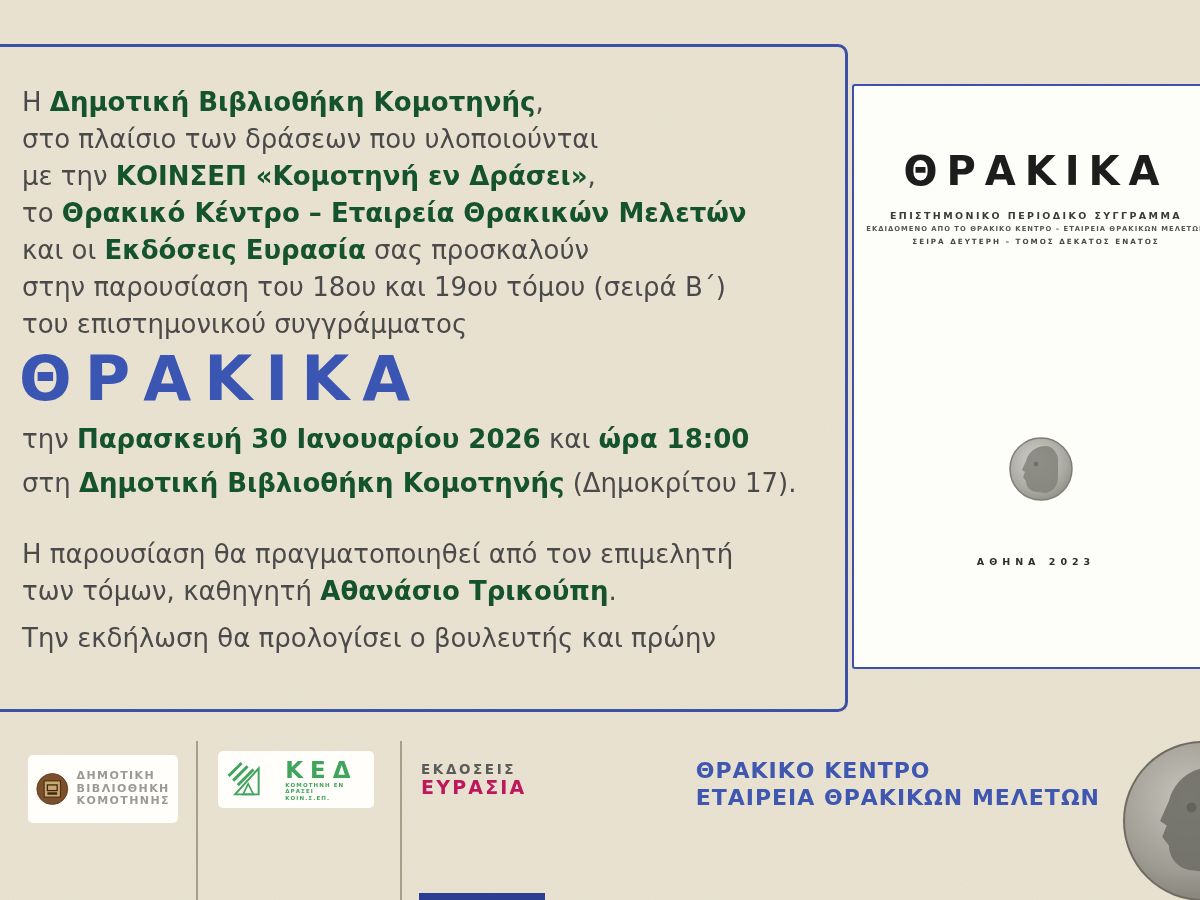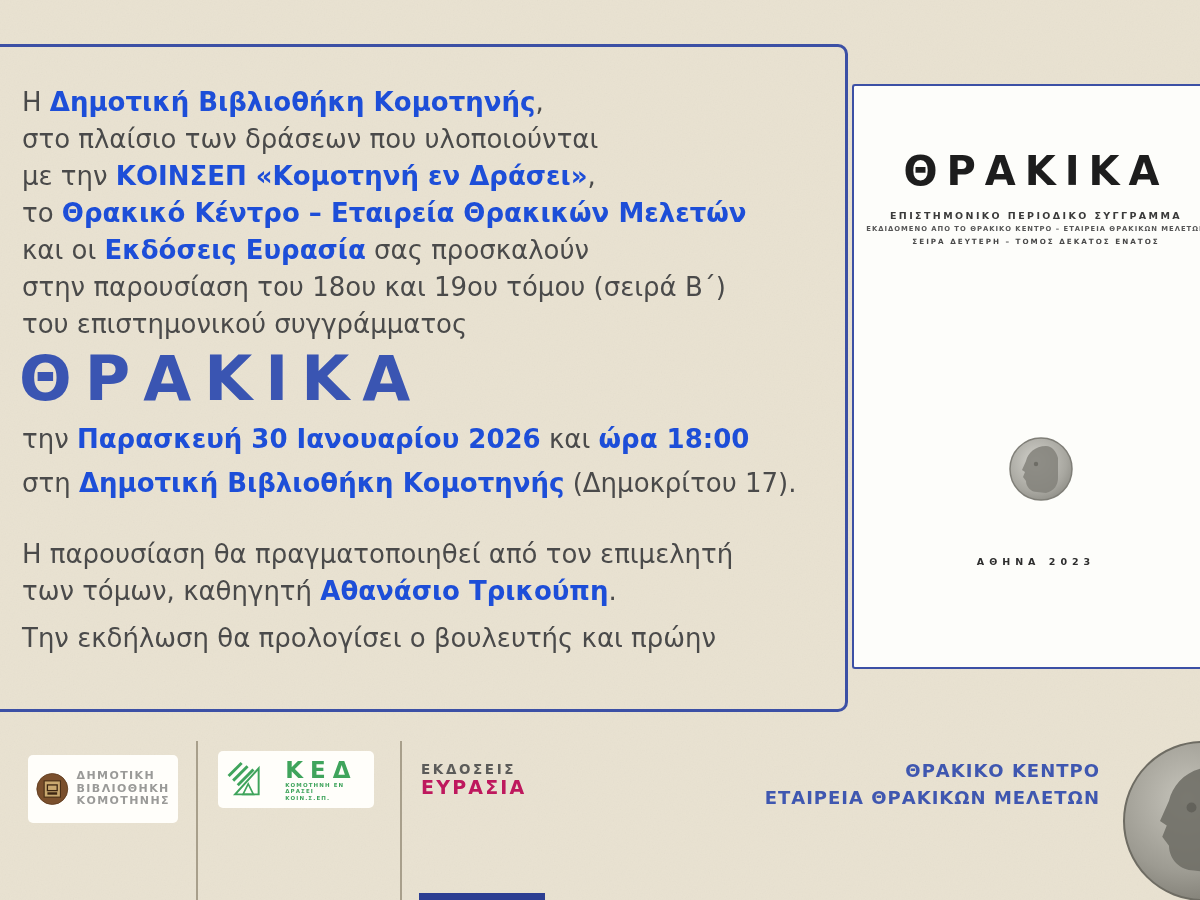--- a/index.html
+++ b/index.html
@@ -13,21 +13,21 @@
 
   
   .invite{
     position:absolute;left:-24px;top:44px;width:872px;height:668px;
     border:3px solid #3c50a5;border-radius:0 10px 10px 0;box-sizing:border-box;
     z-index:2;
   }
   .invite .blk{position:absolute;left:43px;white-space:nowrap;}
   .intro{top:37px;font-size:26px;line-height:37px;color:#4a4a4a;}
   .intro div{height:37px;}
-  .invite b{color:#1d4ed8;font-weight:700;}
+  .invite b{color:#14532d;font-weight:700;}
   .big-title{
     position:absolute;left:40px;top:295px;margin:0;
     font-size:62px;font-weight:700;letter-spacing:13px;color:#3a55b2;
     white-space:nowrap;
   }
   .whenwhere{top:370px;font-size:26px;line-height:44px;color:#4a4a4a;}
   .para{font-size:26px;line-height:37px;color:#4a4a4a;margin-top:20px;}
   .para1{top:469px;}
   .para2{top:553px;}
 
@@ -54,22 +54,22 @@
   .lib-text{font-size:11px;line-height:12.5px;font-weight:700;letter-spacing:1.4px;color:#9a9a98;}
   .ked-card{left:218px;top:751px;width:156px;height:57px;padding:2px 8px;gap:20px;}
   .ked-name{font-size:23px;font-weight:700;letter-spacing:7px;color:#3fa45c;line-height:24px;}
   .ked-sub{font-size:5.5px;font-weight:700;letter-spacing:1.1px;color:#3fa45c;line-height:6.5px;}
 
   .eurasia{position:absolute;left:421px;top:761px;z-index:2;white-space:nowrap;}
   .eur1{font-size:13.5px;font-weight:600;letter-spacing:2.6px;color:#5b5b59;line-height:16px;}
   .eur2{font-size:19px;font-weight:700;letter-spacing:2.2px;color:#be185d;line-height:21px;}
 
   .center-org{
-    position:absolute;right:100px;top:757px;z-index:2;text-align:right;
-    font-size:18px;font-weight:700;color:#3f57b0;line-height:27px;white-space:nowrap;
+    position:absolute;right:100px;top:757px;z-index:2;
+    font-size:22px;font-weight:700;color:#3f57b0;line-height:27px;white-space:nowrap;
     letter-spacing:1px;
   }
   .big-coin{position:absolute;left:1118px;top:736px;z-index:1;}
   .bottom-strip{position:absolute;left:419px;top:893px;width:126px;height:7px;background:#2c3e92;z-index:3;}
 </style>
 </head>
 <body>
 
 <div class="stage">
 

